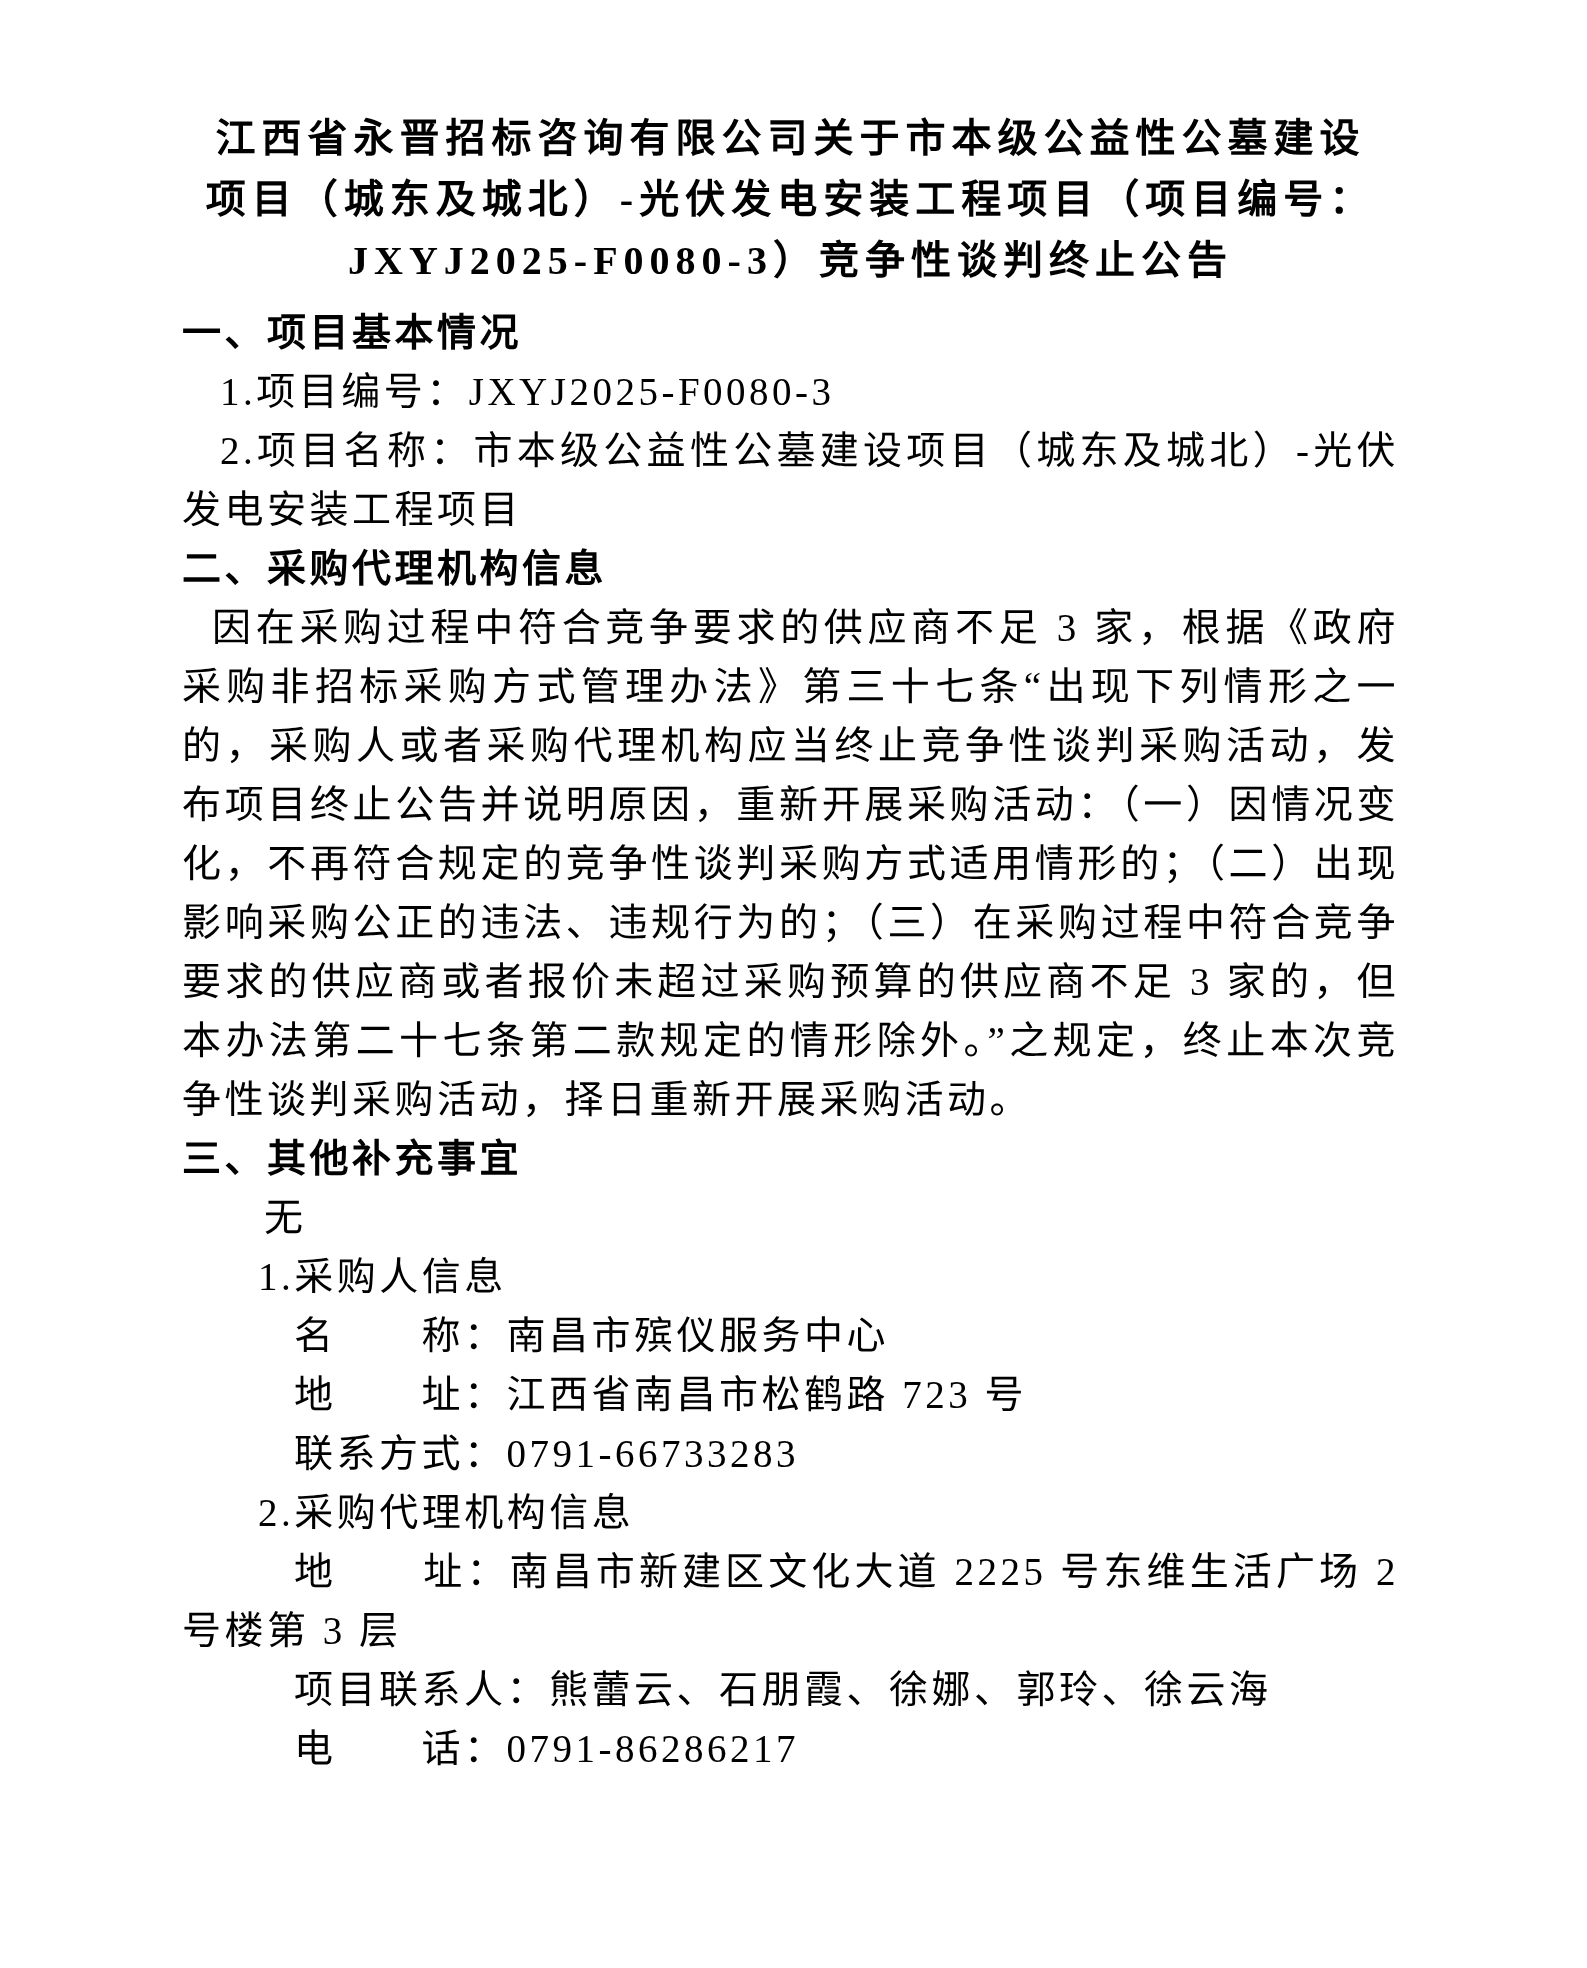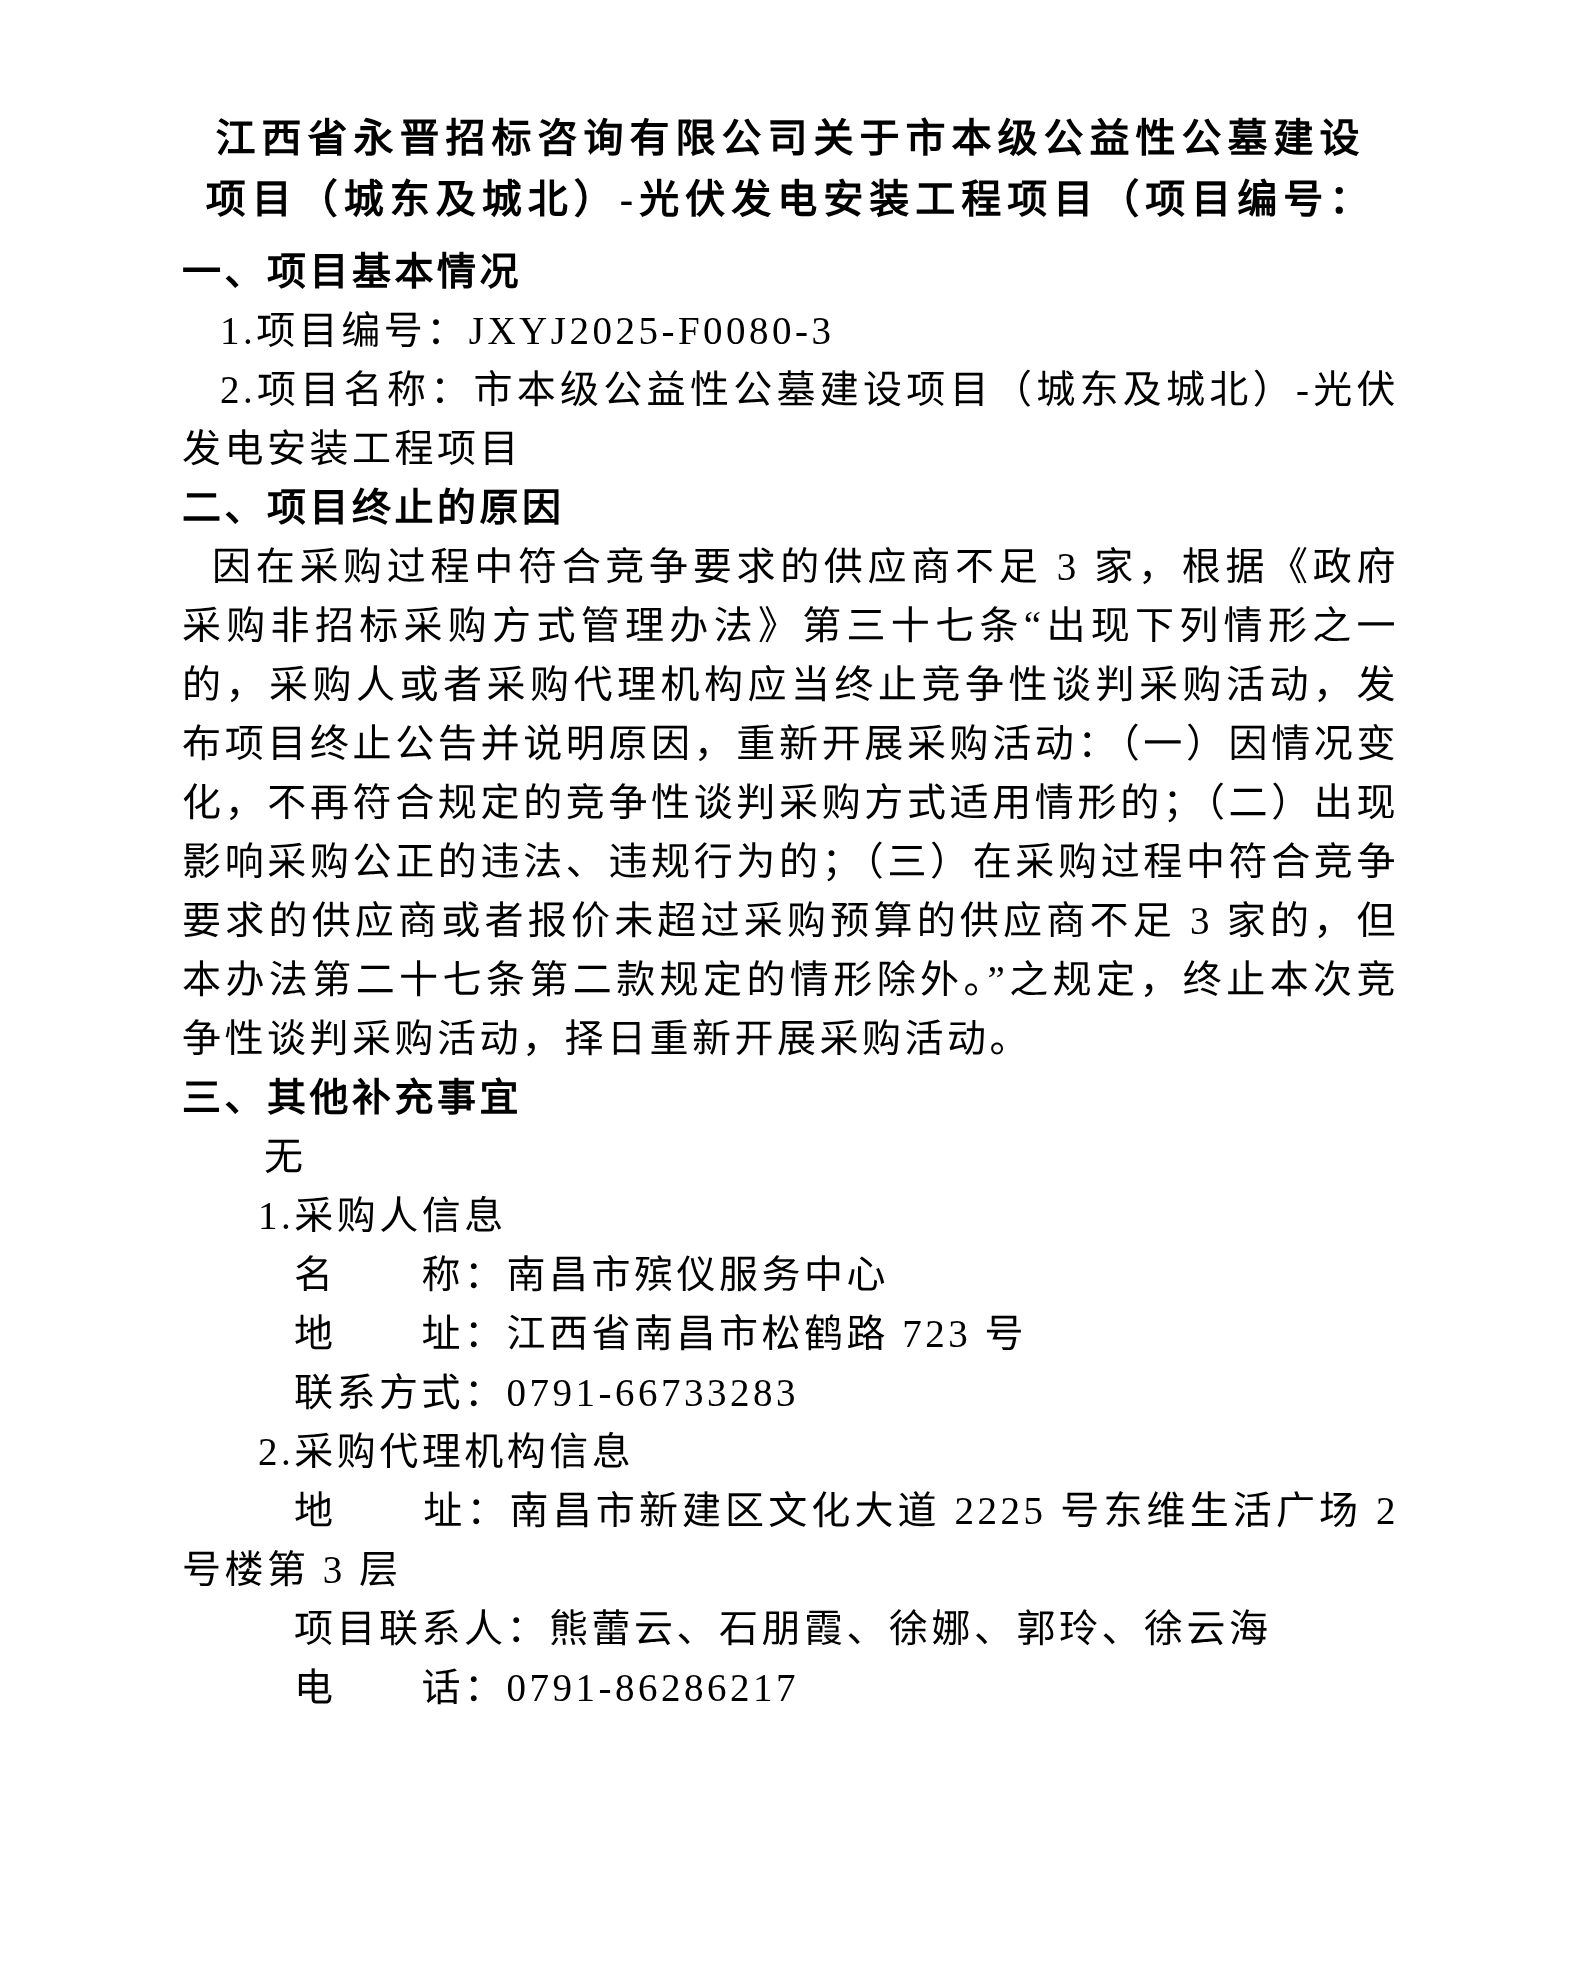--- a/index.html
+++ b/index.html
@@ -46,29 +46,30 @@
   .indent-contact { text-indent: 112px; }
 </style>
 </head>
 <body>
 
 <div class="page">
 
   <div class="doc-title">
     <div>江西省永晋招标咨询有限公司关于市本级公益性公墓建设</div>
     <div>项目（城东及城北）-光伏发电安装工程项目（项目编号：</div>
+    <div>JXYJ2025-F0080-3）竞争性谈判终止公告</div>
   </div>
 
   <div class="body-text">
 
     <div class="sec-heading mt-sec">一、项目基本情况</div>
     <div class="indent-item1 just">1.项目编号：JXYJ2025-F0080-3</div>
     <div class="indent-item1 just">2.项目名称：市本级公益性公墓建设项目（城东及城北）-光伏发电安装工程项目</div>
 
-    <div class="sec-heading">二、项目终止的原因</div>
+    <div class="sec-heading">二、采购代理机构信息</div>
     <div class="indent-para just">因在采购过程中符合竞争要求的供应商不足 3 家，根据《政府采购非招标采购方式管理办法》第三十七条“出现下列情形之一的，采购人或者采购代理机构应当终止竞争性谈判采购活动，发布项目终止公告并说明原因，重新开展采购活动：（一）因情况变化，不再符合规定的竞争性谈判采购方式适用情形的；（二）出现影响采购公正的违法、违规行为的；（三）在采购过程中符合竞争要求的供应商或者报价未超过采购预算的供应商不足 3 家的，但本办法第二十七条第二款规定的情形除外。”之规定，终止本次竞争性谈判采购活动，择日重新开展采购活动。</div>
 
     <div class="sec-heading">三、其他补充事宜</div>
     <div class="indent-none">无</div>
 
 
     <div class="indent-item2">1.采购人信息</div>
     <div class="indent-contact just">名　　称：南昌市殡仪服务中心</div>
     <div class="indent-contact just">地　　址：江西省南昌市松鹤路 723 号</div>
     <div class="indent-contact just">联系方式：0791-66733283</div>

